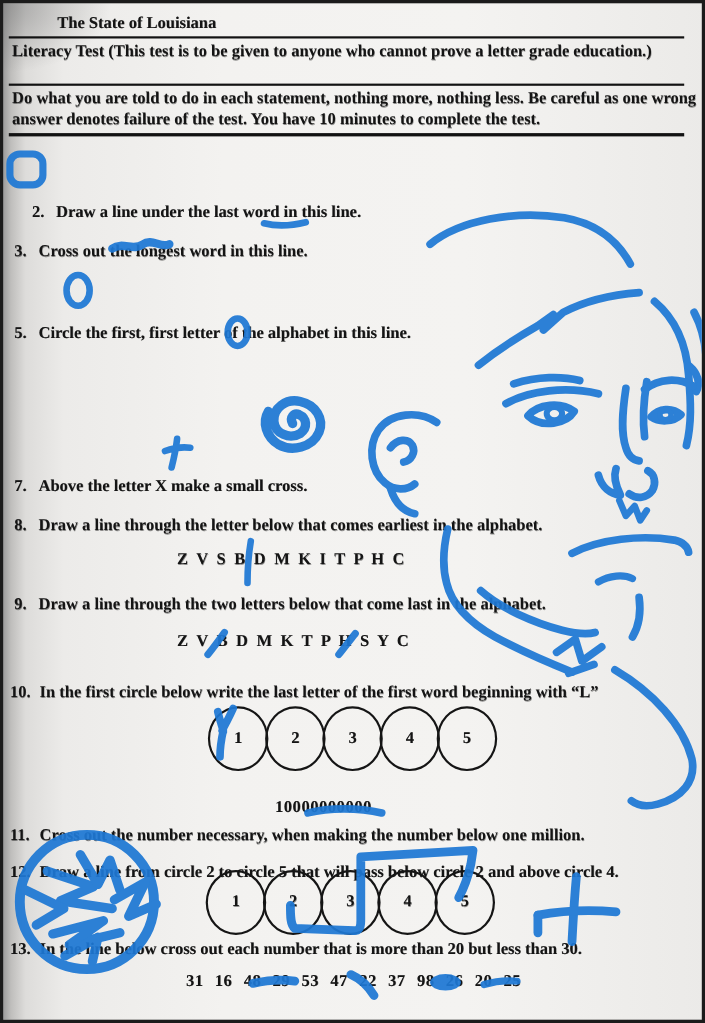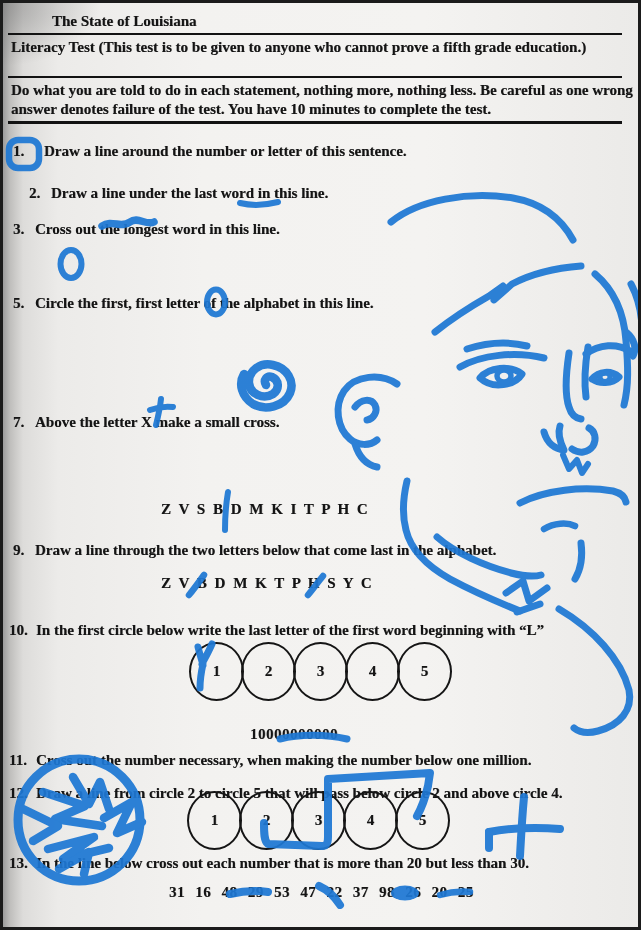--- a/index.html
+++ b/index.html
@@ -39,40 +39,40 @@
   svg.ink .fillmark{fill:var(--ink,#1e78d4);stroke:none;}
 </style>
 </head>
 <body>
 
 <div class="page">
 
   <div class="doc-text nowrap" style="left:8px;top:9px;margin-left:41px;">The State of Louisiana</div>
   <div class="rule" style="top:30px;"></div>
 
-  <div class="doc-text" style="left:8px;top:35px;width:600px;">Literacy Test (This test is to be given to anyone who cannot prove a fifth grade education.)</div>
+  <div class="doc-text" style="left:8px;top:35px;width:600px;">Literacy Test (This test is to be given to anyone who cannot prove a letter grade education.)</div>
   <div class="rule" style="top:73px;"></div>
 
   <div class="doc-text" style="left:8px;top:78px;width:632px;">Do what you are told to do in each statement, nothing more, nothing less. Be careful as one wrong answer denotes failure of the test. You have 10 minutes to complete the test.</div>
   <div class="rule" style="top:118px;height:3px;"></div>
 
-  <div class="doc-text nowrap item" style="left:10px;top:139px;">
-    <span class="num" style="min-width:31px;">1.</span><span>Draw a line around the number or letter of this sentence.</span>
-  </div>
   <div class="doc-text nowrap item" style="left:26px;top:181px;">
     <span class="num">2.</span><span>Draw a line under the last word in this line.</span>
   </div>
   <div class="doc-text nowrap item" style="left:10px;top:217px;">
     <span class="num">3.</span><span>Cross out the longest word in this line.</span>
   </div>
   <div class="doc-text nowrap item" style="left:10px;top:291px;">
     <span class="num">5.</span><span>Circle the first, first letter of the alphabet in this line.</span>
   </div>
-  <div class="doc-text nowrap item" style="left:10px;top:410px;">
+  <div class="doc-text nowrap item" style="left:10px;top:430px;">
     <span class="num">7.</span><span>Above the letter X make a small cross.</span>
+  </div>
+  <div class="doc-text nowrap item" style="left:10px;top:466px;">
+    <span class="num">8.</span><span>Draw a line through the letter below that comes earliest in the alphabet.</span>
   </div>
   <div class="doc-text nowrap letters" style="left:158px;top:497px;width:195px;">Z V S B D M K I T P H C</div>
 
   <div class="doc-text nowrap item" style="left:10px;top:538px;">
     <span class="num">9.</span><span>Draw a line through the two letters below that come last in the alphabet.</span>
   </div>
   <div class="doc-text nowrap letters" style="left:158px;top:571px;width:195px;">Z V B D M K T P H S Y C</div>
 
   <div class="doc-text nowrap item" style="left:6px;top:618px;font-family:Liberation Serif, serif;">
     <span class="num" style="min-width:27px;">10.</span><span>In the first circle below write the last letter of the first word beginning with “L”</span>

